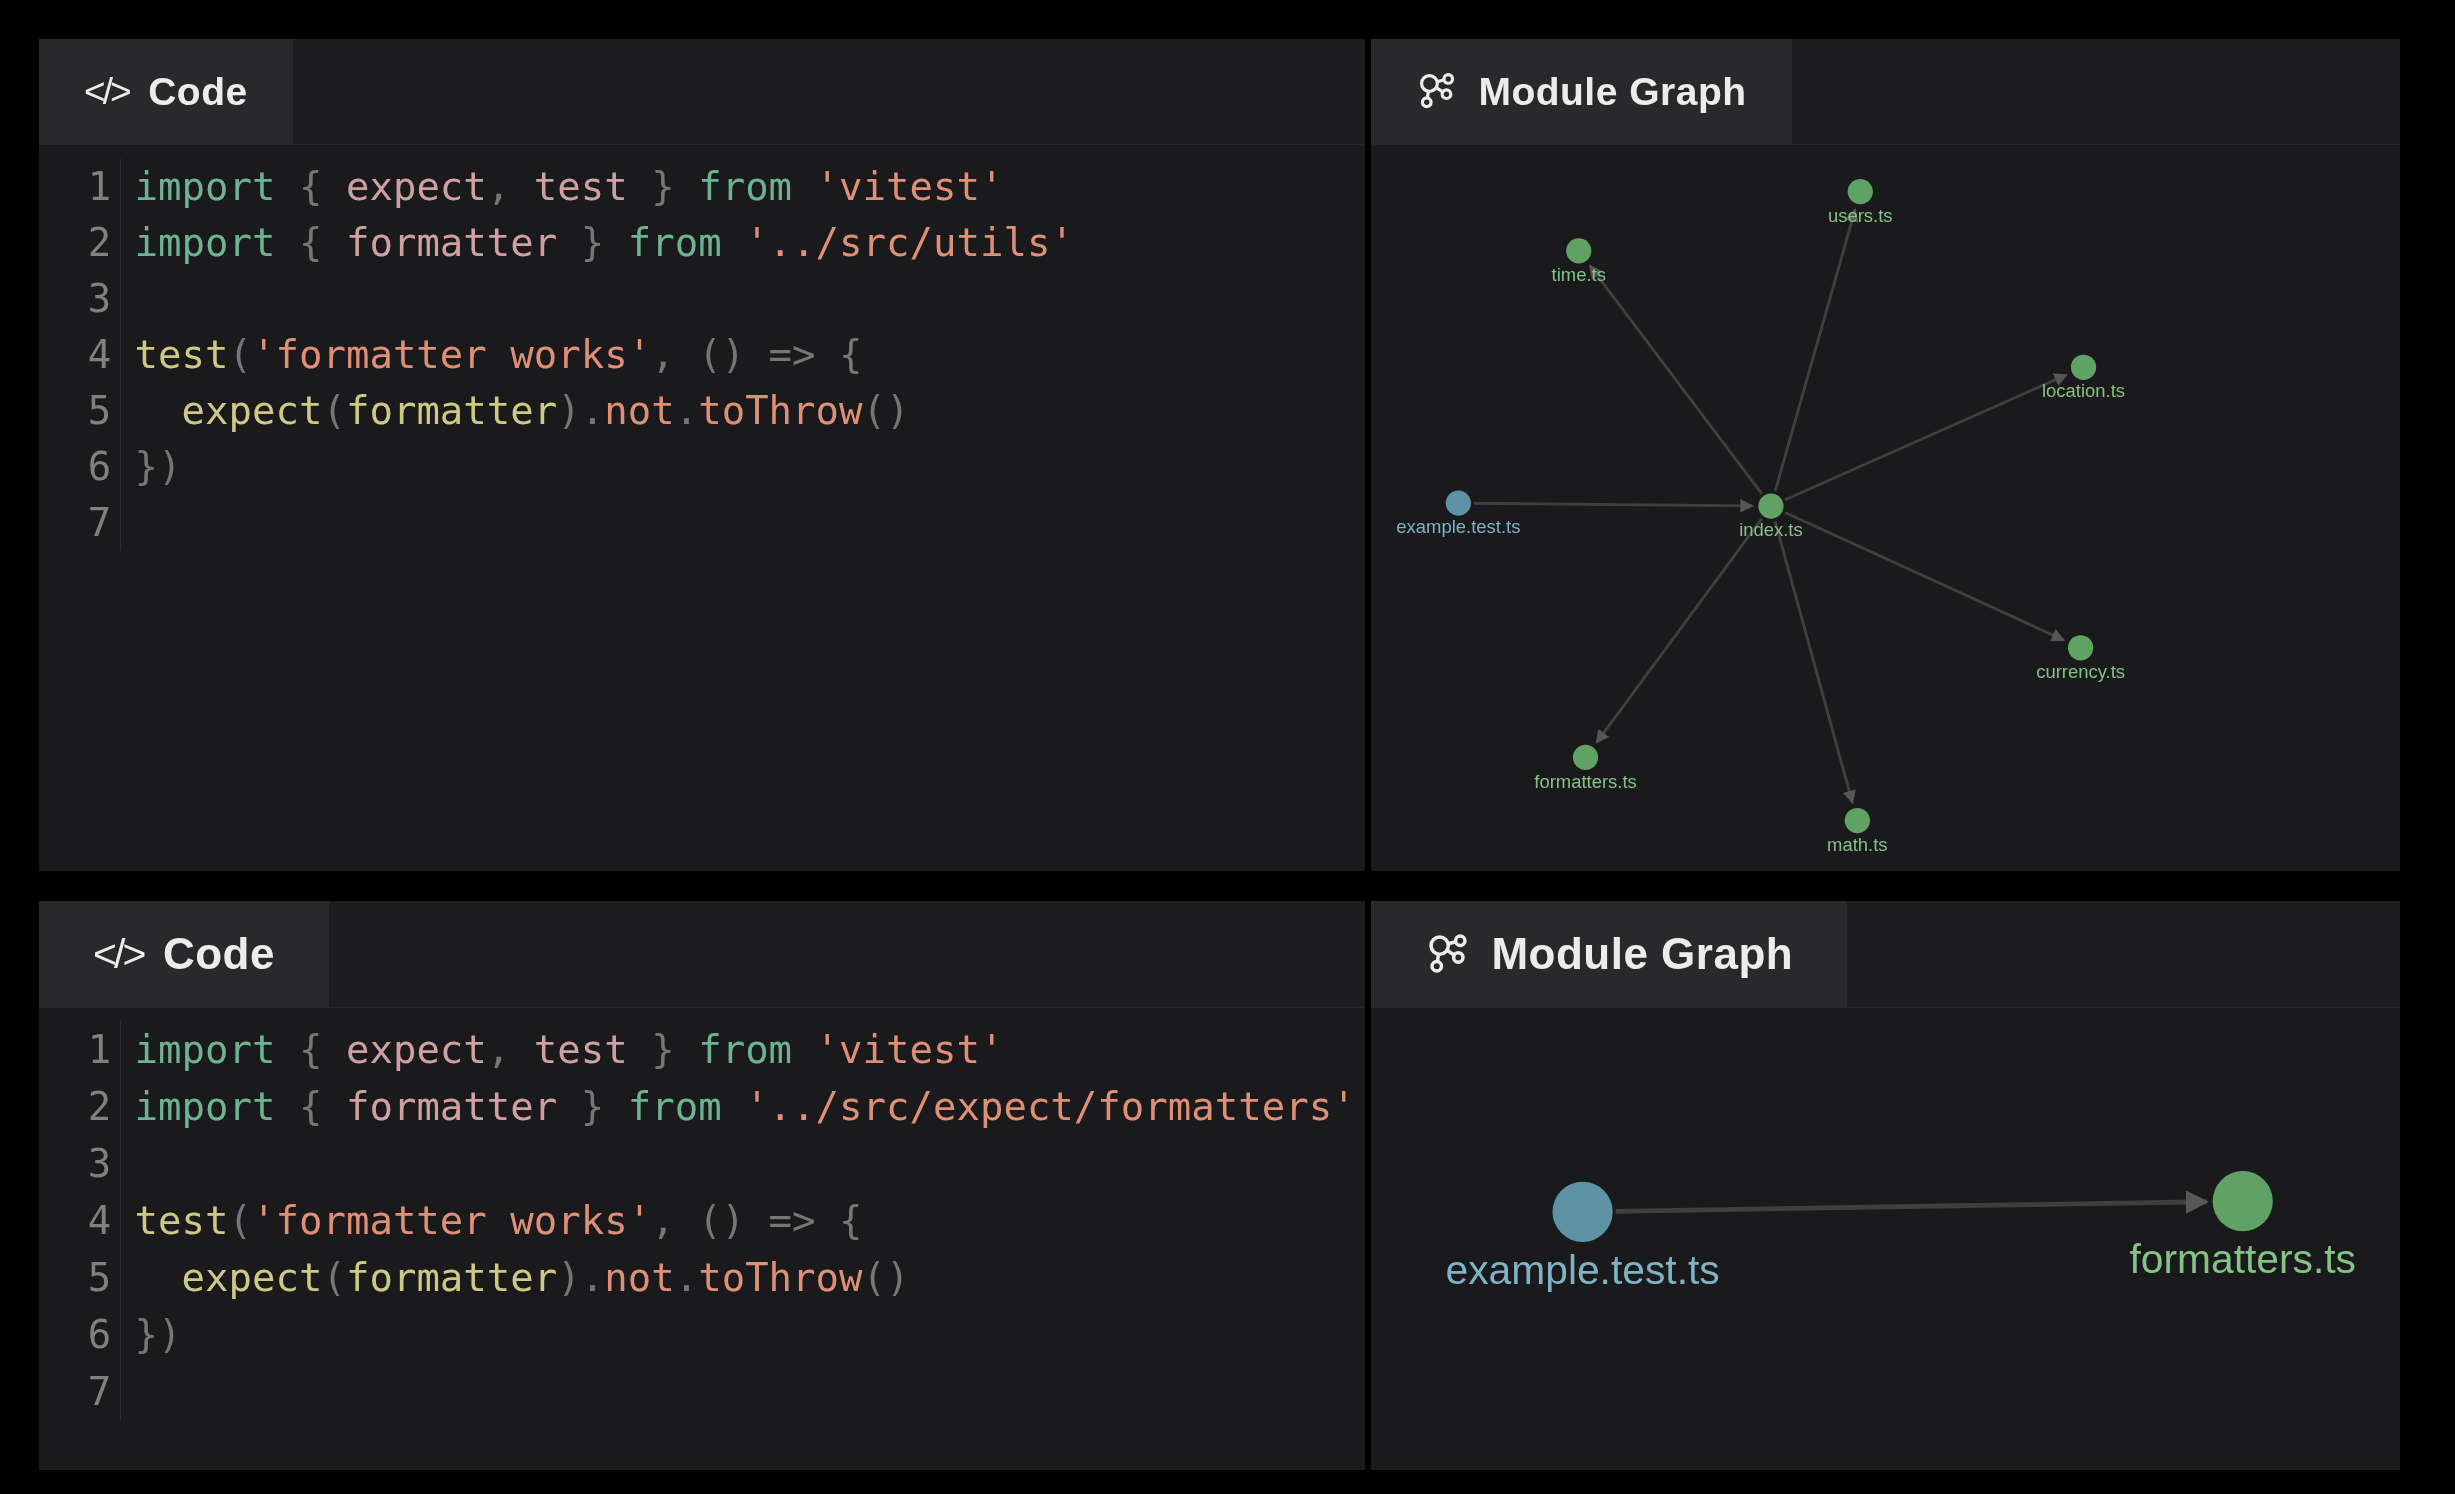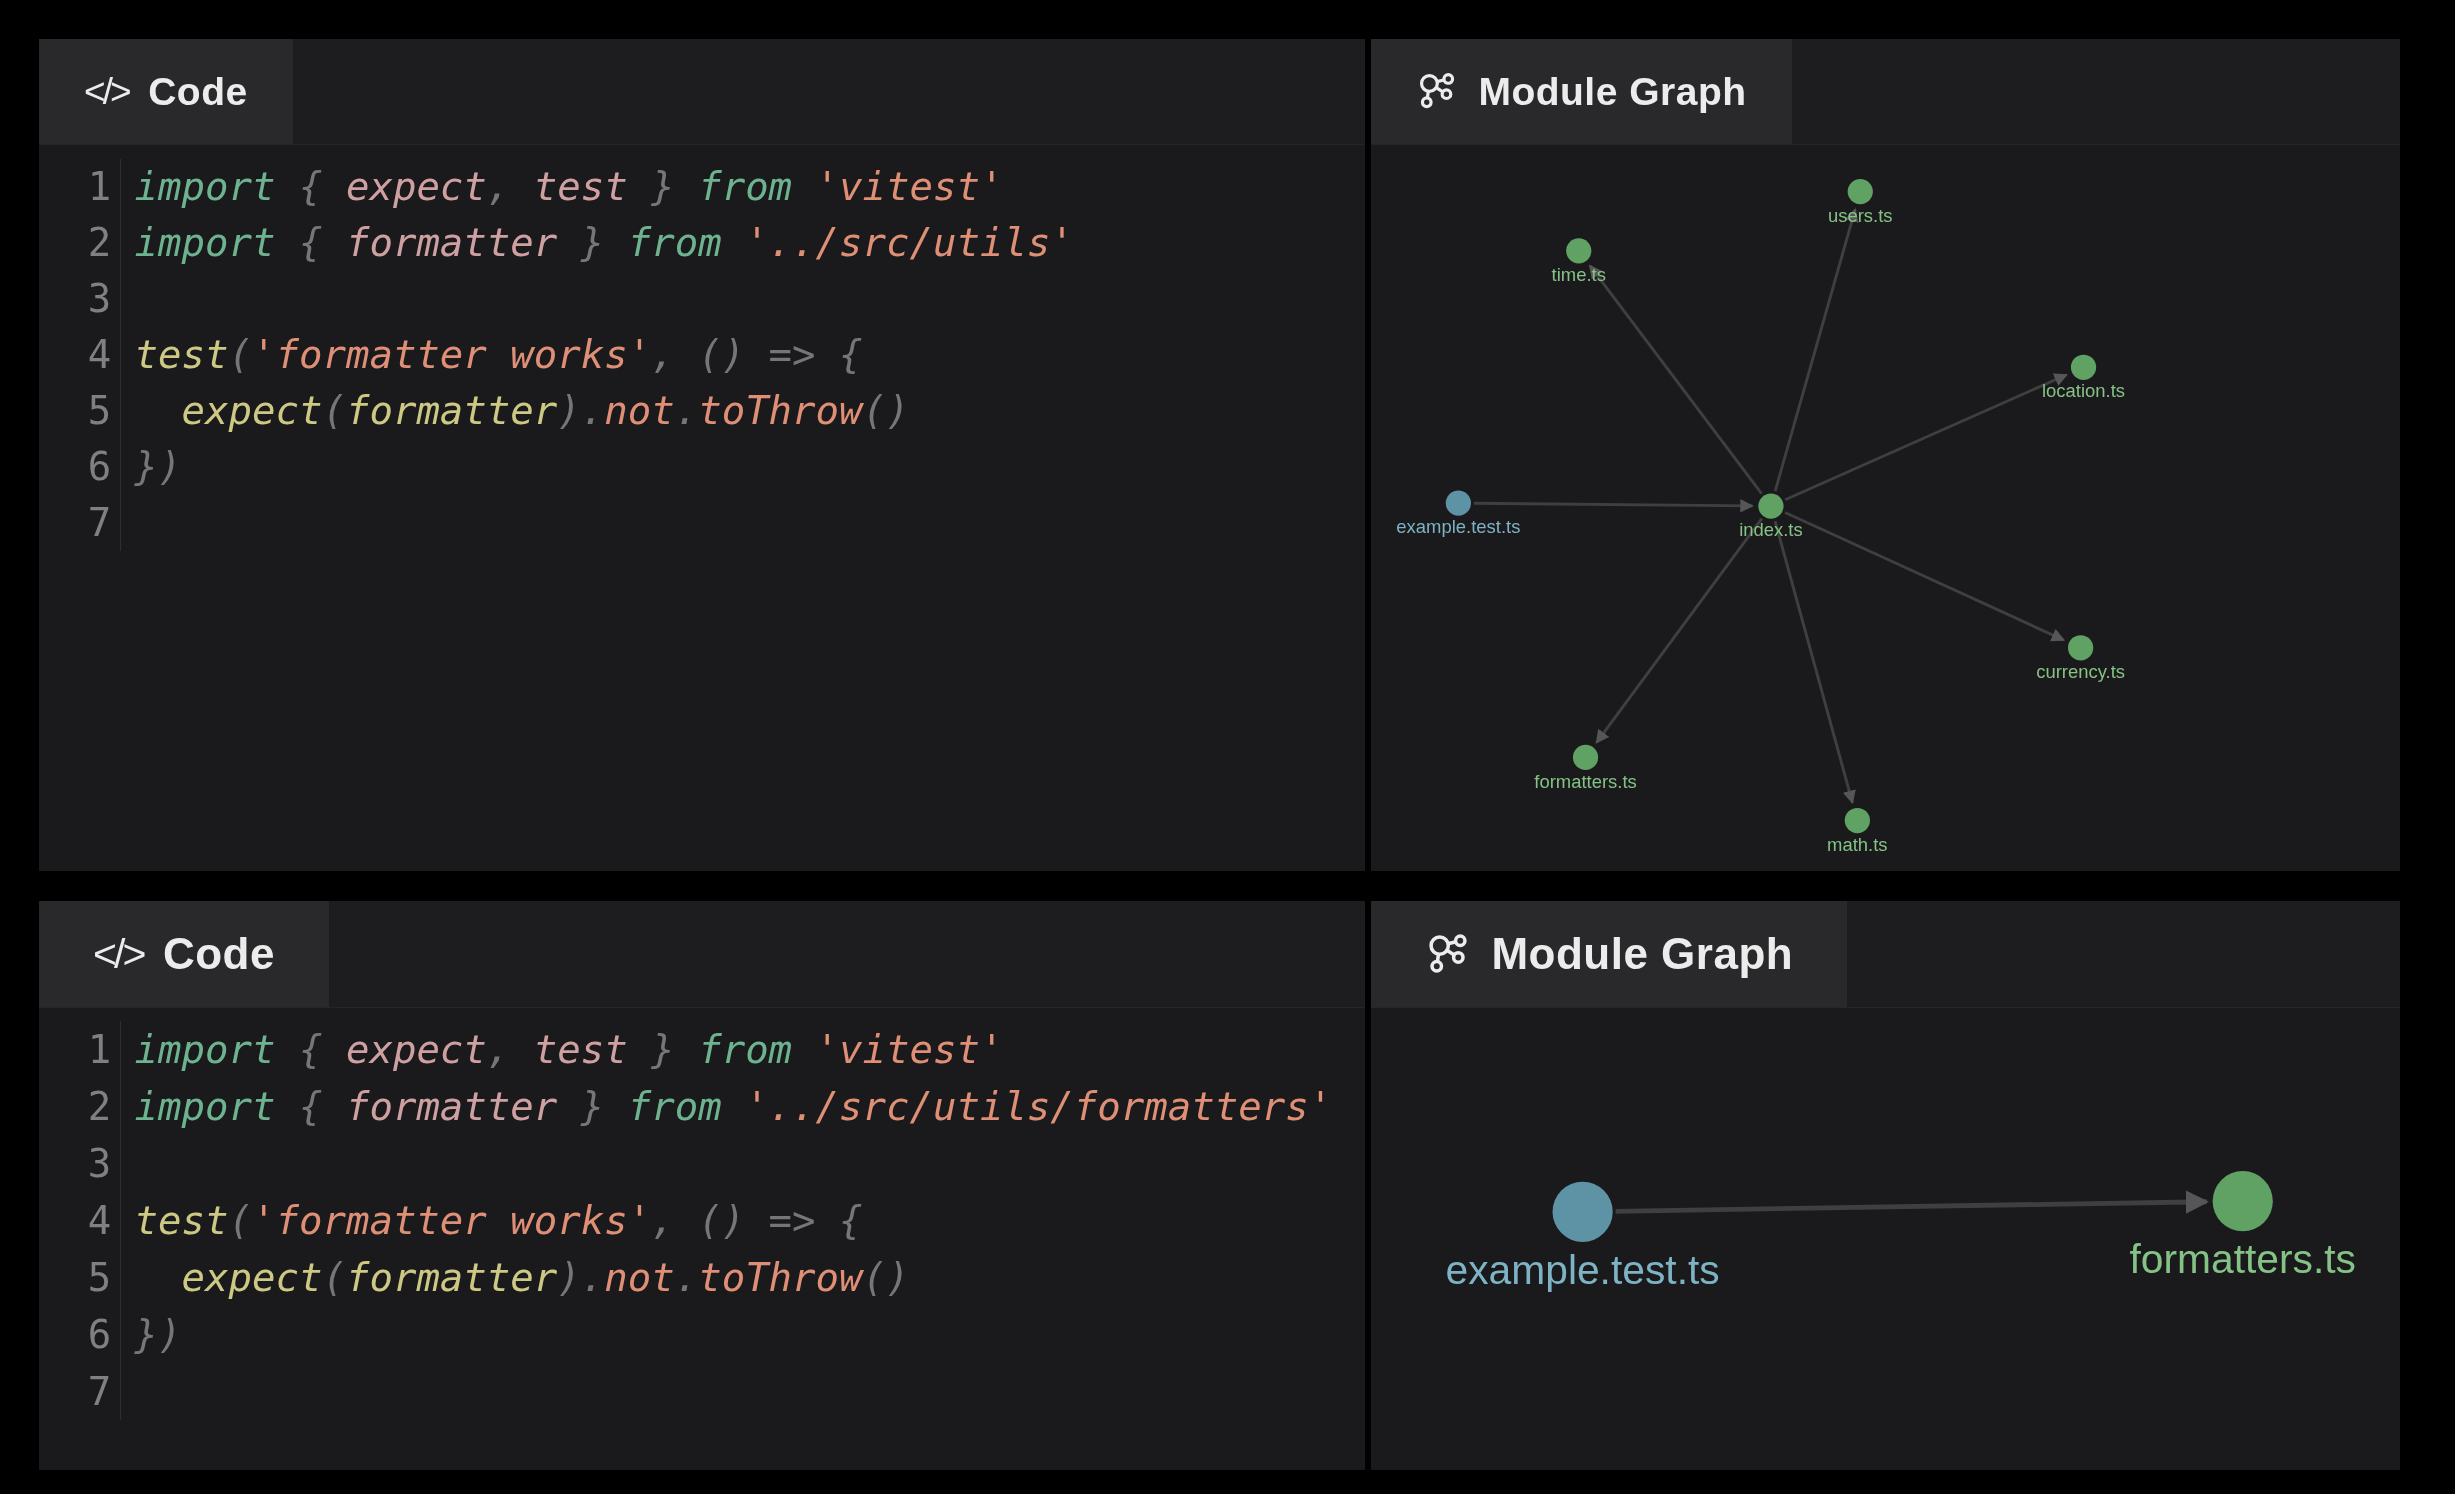--- a/index.html
+++ b/index.html
@@ -31,21 +31,21 @@
   .p-code-0 .panel-body,.p-graph-0 .panel-body{top:107px;}
   .p-code-1 .panel-body,.p-graph-1 .panel-body{top:108px;}
 
   
   .code-lines{font-family:"DejaVu Sans Mono","Liberation Mono",monospace;font-size:39px;}
   .p-code-0 .code-lines{line-height:56px;padding-top:12.6px;}
   .p-code-1 .code-lines{line-height:57px;padding-top:11.6px;}
   .code-line{display:flex;white-space:pre;}
   .ln{box-sizing:border-box;flex:0 0 82px;width:82px;text-align:right;padding-right:8.7px;
       border-right:1.9px solid var(--gutter-border,#2e2e32);color:var(--gutter-text,#808080);}
-  .code-text{padding-left:13.6px;font-style:italic;}
+  .code-text{padding-left:13.6px;}
   .tok-kw{color:var(--code-keyword,#6db390);}
   .tok-id{color:var(--code-identifier,#cfa0a2);}
   .tok-pu{color:var(--code-punct,#767676);}
   .tok-st{color:var(--code-string,#de8f76);}
   .tok-fn{color:var(--code-function,#cdc884);}
 
   
   .graph-svg{position:absolute;left:0;top:0;width:100%;height:100%;}
   .graph-svg text{font-family:"Liberation Sans",sans-serif;}
 </style>
@@ -128,21 +128,21 @@
   <div class="panel p-code-1">
     <div class="panel-header">
       <div class="tab">
         <span class="code-glyph">&lt;/&gt;</span>
         <span class="tab-label">Code</span>
       </div>
     </div>
     <div class="panel-body">
       <div class="code-lines">
           <div class="code-line"><span class="ln">1</span><span class="code-text"><span class="tok-kw">import</span><span class="tok-pu"> { </span><span class="tok-id">expect</span><span class="tok-pu">, </span><span class="tok-id">test</span><span class="tok-pu"> } </span><span class="tok-kw">from</span><span class="tok-pu"> </span><span class="tok-st">'vitest'</span></span></div>
-          <div class="code-line"><span class="ln">2</span><span class="code-text"><span class="tok-kw">import</span><span class="tok-pu"> { </span><span class="tok-id">formatter</span><span class="tok-pu"> } </span><span class="tok-kw">from</span><span class="tok-pu"> </span><span class="tok-st">'../src/utils/formatters'</span></span></div>
+          <div class="code-line"><span class="ln">2</span><span class="code-text"><span class="tok-kw">import</span><span class="tok-pu"> { </span><span class="tok-id">formatter</span><span class="tok-pu"> } </span><span class="tok-kw">from</span><span class="tok-pu"> </span><span class="tok-st">'../src/expect/formatters'</span></span></div>
           <div class="code-line"><span class="ln">3</span><span class="code-text"></span></div>
           <div class="code-line"><span class="ln">4</span><span class="code-text"><span class="tok-fn">test</span><span class="tok-pu">(</span><span class="tok-st">'formatter works'</span><span class="tok-pu">, () =&gt; {</span></span></div>
           <div class="code-line"><span class="ln">5</span><span class="code-text"><span class="tok-pu">  </span><span class="tok-fn">expect</span><span class="tok-pu">(</span><span class="tok-fn">formatter</span><span class="tok-pu">).</span><span class="tok-st">not</span><span class="tok-pu">.</span><span class="tok-st">toThrow</span><span class="tok-pu">()</span></span></div>
           <div class="code-line"><span class="ln">6</span><span class="code-text"><span class="tok-pu">})</span></span></div>
           <div class="code-line"><span class="ln">7</span><span class="code-text"></span></div>
         </div>
     </div>
   </div>
 
   <div class="panel p-graph-1">

